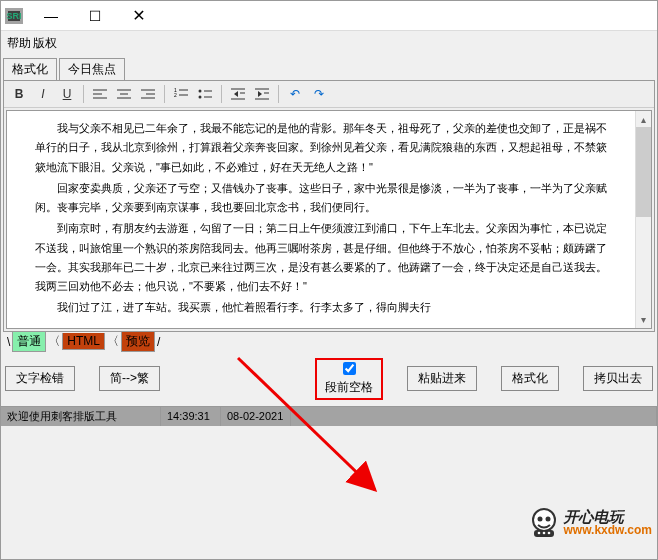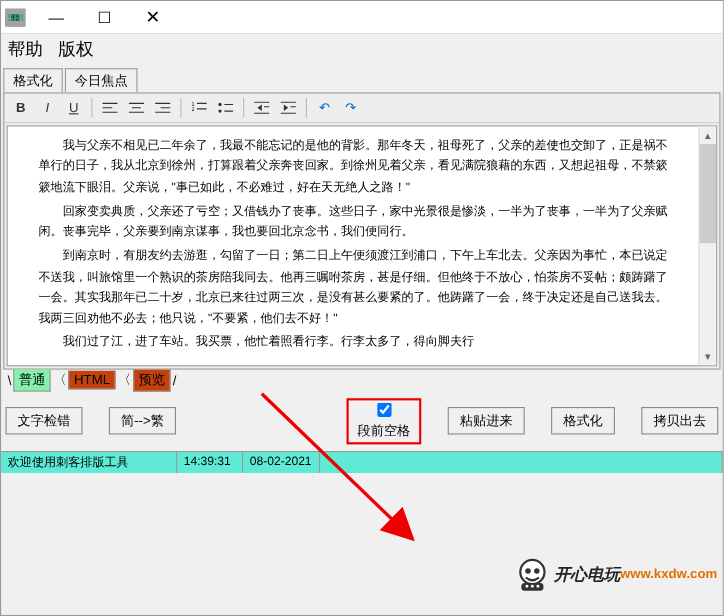--- a/index.html
+++ b/index.html
@@ -1,24 +1,24 @@
 <!DOCTYPE html>
 <html><head>
 <meta charset="utf-8">
 <style>
 * { box-sizing: border-box; margin: 0; padding: 0; }
 body { font-family: "Microsoft YaHei", SimSun, sans-serif; font-size: 12px; width: 658px; height: 560px; position: relative; overflow: hidden; background: #fff; }
 .window { width: 658px; height: 560px; border: 1px solid #999; display: flex; flex-direction: column; background: #f0f0f0; }
 .titlebar { height: 30px; display: flex; align-items: center; padding: 0 4px; background: #fff; border-bottom: 1px solid #ddd; }
-.titlebar .app-icon { width: 18px; height: 16px; background: #404040; border: 5px solid #a3a3a3; color: #2a7; font-size: 9px; display: flex; align-items: center; justify-content: center; font-weight: bold; margin-right: 6px; }
+.titlebar .app-icon { width: 18px; height: 16px; background: #404040; border: 3px solid #a3a3a3; color: #2a7; font-size: 9px; display: flex; align-items: center; justify-content: center; font-weight: bold; margin-right: 6px; }
 .titlebar .title { flex: 1; font-size: 12px; }
 .win-btns { display: flex; }
 .win-btn { width: 44px; height: 28px; display: flex; align-items: center; justify-content: center; font-size: 14px; font-family: Arial; }
 .win-btn.close { font-size: 16px; }
-.menubar { padding: 4px 6px; display: flex; gap: 14px; font-size: 16px; background: #f0f0f0; }
+.menubar { padding: 4px 6px; display: flex; gap: 2px; font-size: 12px; background: #f0f0f0; }
 .tabrow { padding: 2px 2px 0 2px; display: flex; gap: 2px; background: #f0f0f0; }
 .tab-top { border: 1px solid #999; border-bottom: none; padding: 2px 8px; background: #f0f0f0; font-size: 12px; }
 .toolbar-border { border: 1px solid #999; margin: 0 2px; background: #eee; }
 .toolbar { display: flex; align-items: center; padding: 3px 4px; gap: 2px; border-bottom: 1px solid #ccc; }
 .tbtn { width: 22px; height: 20px; display: flex; align-items: center; justify-content: center; font-size: 12px; color: #333; }
 .sep { width: 1px; height: 18px; background: #bbb; margin: 0 3px; }
 .editor-wrap { flex: 1; margin: 2px; border: 1px solid #999; background: #fff; position: relative; display: flex; }
 .editor { flex: 1; padding: 8px 28px; font-size: 11px; line-height: 1.75; color: #000; overflow: hidden; font-family: Liberation Sans, sans-serif; }
 .editor p { margin-bottom: 2px; }
 .indent { text-indent: 2em; }
@@ -26,27 +26,27 @@
 .scroll-up, .scroll-down { height: 16px; display: flex; align-items: center; justify-content: center; font-size: 10px; color: #666; }
 .scroll-thumb { position: absolute; top: 16px; left: 0; right: 0; height: 90px; background: #ccc; }
 .bottom-tabs { display: flex; padding: 0 4px; font-size: 12px; align-items: center; }
 .bottom-tabs .btab { border: 1px solid #999; border-top: none; padding: 1px 4px; background: #c2410c; }
 .bottom-tabs .btab.active { background: #86efac; }
 .bottom-tabs .slash { padding: 0 2px; }
 .button-row { display: flex; padding: 6px 4px; gap: 24px; align-items: center; }
 .button-row .spacer { flex: 1; }
 .btn { border: 1px solid #888; background: #f0f0f0; padding: 3px 10px; font-size: 12px; font-family: inherit; }
 .highlight-box { border: 2px solid #e00; padding: 2px 8px; display: flex; align-items: center; gap: 4px; flex-direction: column; }
-.statusbar { height: 20px; border-top: 1px solid #999; display: flex; align-items: center; font-size: 11px; background: #5eead4; }
+.statusbar { height: 20px; border-top: 1px solid #999; display: flex; align-items: center; font-size: 11px; background: #a3a3a3; }
 .status-cell { border-right: 1px solid #999; padding: 2px 6px; height: 100%; display: flex; align-items: center; }
 .status-cell.wide { flex: 1; }
 .arrow-svg { position: absolute; pointer-events: none; z-index: 50; }
 .watermark { position: absolute; right: 6px; bottom: 22px; z-index: 60; display: flex; align-items: center; gap: 4px; }
 .wm-icon { width: 32px; height: 32px; }
-.wm-text { display: flex; line-height: 1; }
+.wm-text { display: flex; flex-direction: column; line-height: 1; }
 .wm-cn { font-size: 15px; font-weight: bold; color: #222; font-style: italic; }
 .wm-url { font-size: 12px; color: #e07000; font-weight: bold; }
 </style>
 </head>
 <body>
 
 <div class="window">
   <div class="titlebar">
     <div class="app-icon">SRI</div>
     <div class="win-btns">

